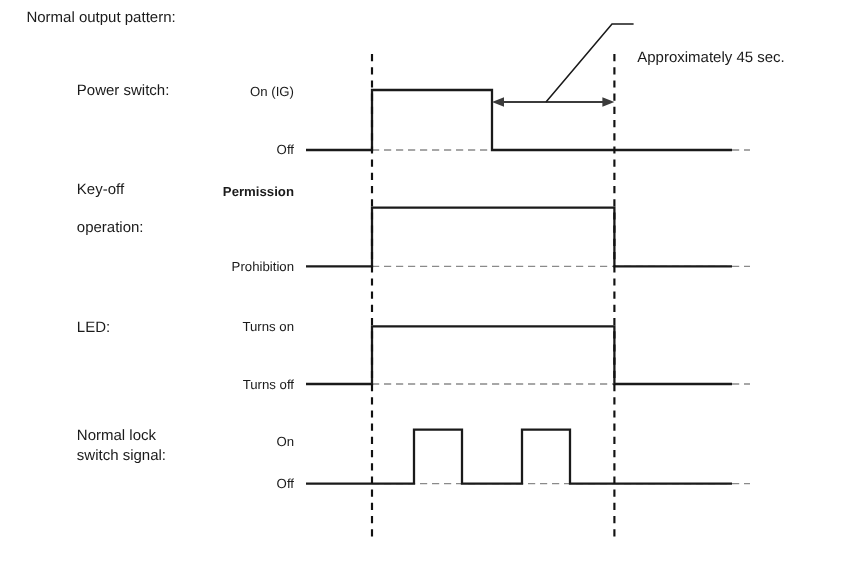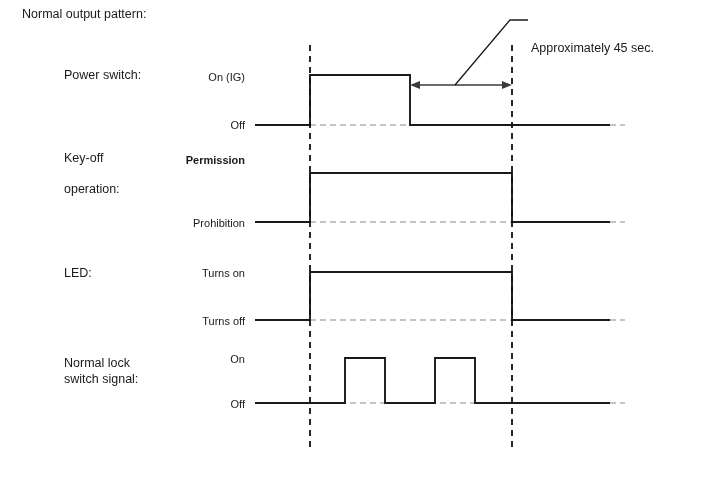--- a/index.html
+++ b/index.html
@@ -98,21 +98,21 @@
   <div class="txt row-label" style="top:181px;">operation:</div>
   <div class="txt r state-label" style="top:152px;font-weight:bold;">Permission</div>
   <div class="txt r state-label" style="top:215px;">Prohibition</div>
 
   <div class="txt row-label" style="top:265px;">LED:</div>
   <div class="txt r state-label" style="top:265px;margin-left:32px;">Turns on</div>
   <div class="txt r state-label" style="top:313px;">Turns off</div>
 
   <div class="txt row-label" style="top:355px;">Normal lock</div>
   <div class="txt row-label" style="top:371px;">switch signal:</div>
-  <div class="txt r state-label" style="top:351px;">On</div>
+  <div class="txt r state-label" style="top:361px;">On</div>
   <div class="txt r state-label" style="top:396px;">Off</div>
 
   <div class="txt annot-text">Approximately 45 sec.</div>
 
   <svg class="wave-layer" viewBox="0 0 713 481">
 
     <g id="dashed-levels">
         <line class="dashed-level" x1="310" y1="125" x2="625" y2="125"></line>
         <line class="dashed-level" x1="310" y1="222" x2="625" y2="222"></line>
         <line class="dashed-level" x1="310" y1="320" x2="625" y2="320"></line>

